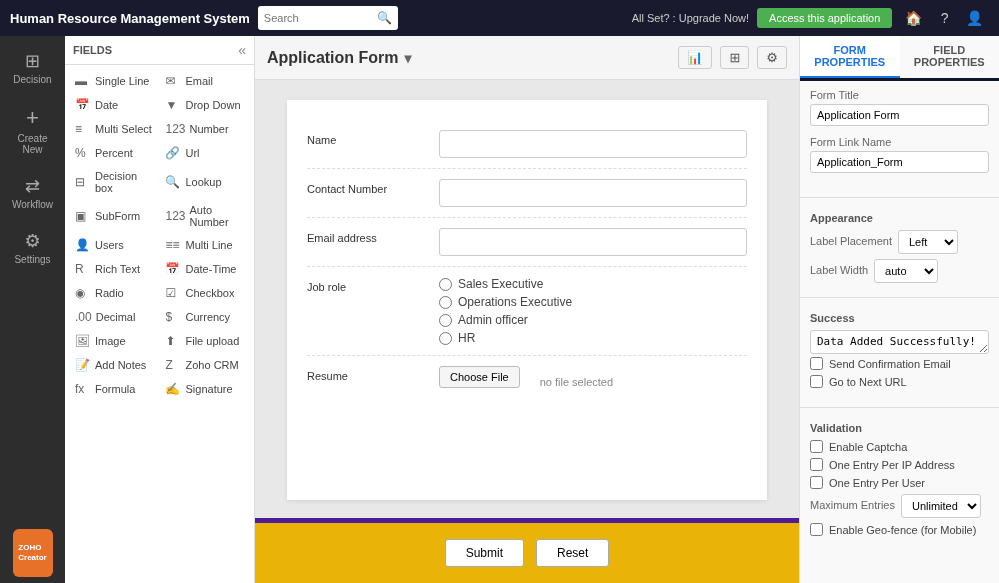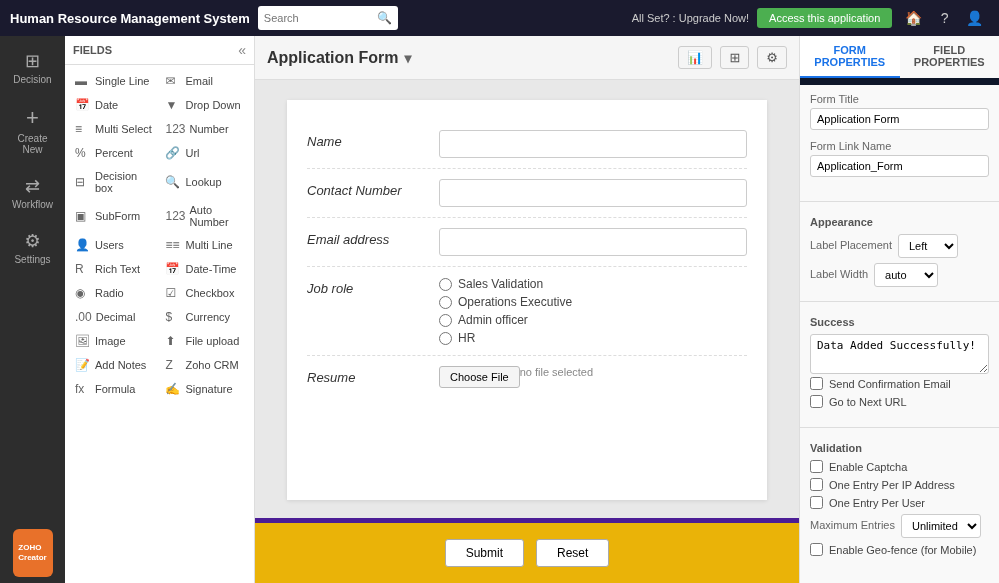--- a/index.html
+++ b/index.html
@@ -92,77 +92,76 @@
     .form-paper {
       background: #fff; max-width: 480px; margin: 0 auto; padding: 20px;
       box-shadow: 0 1px 4px rgba(0,0,0,0.1); min-height: 400px;
     }
     .form-field-row {
       display: flex; align-items: flex-start; border-bottom: 1px dashed #ddd;
       padding: 10px 0; gap: 12px;
     }
     .form-field-row:last-child { border-bottom: none; }
     .field-label {
-      flex: 0 0 120px; font-size: 13px; color: #333; font-weight: 500;
+      flex: 0 0 120px; font-size: 11px; color: #333; font-weight: 500;
       padding-top: 4px;
-      font-style: italic;
     }
     .field-input-wrap { flex: 1; }
     .field-input {
       width: 100%; border: 1px solid #ccc; border-radius: 3px;
       padding: 5px 8px; font-size: 12px; outline: none; height: 28px;
     }
 
     .radio-group { display: flex; flex-direction: column; gap: 4px; }
     .radio-option { display: flex; align-items: center; gap: 6px; font-size: 12px; color: #444; }
     .radio-option input { cursor: pointer; }
 
-    .file-upload-wrap { display: flex; align-items: flex-start; gap: 0; }
+    .file-upload-wrap { display: flex; align-items: flex-end; gap: 20px; }
     .choose-file-btn {
       background: #f5f5f5; border: 1px solid #bbb; border-radius: 3px;
       padding: 4px 10px; font-size: 11px; cursor: pointer;
     }
     .no-file-text { font-size: 11px; color: #888; }
 
     .form-footer {
       display: flex; justify-content: center; gap: 12px;
       padding: 16px; background: #eab308; border-top: 5px solid #4c1d95;
     }
     .submit-btn {
       background: #fff; border: 1px solid #aaa; border-radius: 3px;
       padding: 6px 20px; font-size: 12px; cursor: pointer;
     }
 
     
     .right-panel {
       position: absolute; top: 36px; right: 0; width: 200px; bottom: 0;
       background: #f9f9f9; border-left: 1px solid #ddd; overflow-y: auto;
     }
-    .rp-tabs { display: flex; border-bottom: 7px solid #0f172a; }
+    .rp-tabs { display: flex; border-bottom: 3px solid #0f172a; }
     .rp-tab {
       flex: 1; text-align: center; padding: 8px 4px; font-size: 11px; font-weight: bold;
       cursor: pointer; color: #555; border-bottom: 2px solid transparent;
     }
     .rp-tab.active { color: #1a73e8; border-bottom-color: #1a73e8; background: #fff; }
     .rp-section { padding: 8px 10px; }
     .rp-section-title { font-size: 11px; font-weight: bold; color: #555; margin-bottom: 6px; }
     .rp-field-group { margin-bottom: 10px; }
     .rp-label { font-size: 11px; color: #666; margin-bottom: 3px; }
     .rp-input {
       width: 100%; border: 1px solid #ccc; border-radius: 3px;
       padding: 4px 6px; font-size: 11px; outline: none;
     }
     .rp-row { display: flex; align-items: center; gap: 6px; }
     .rp-select {
       border: 1px solid #ccc; border-radius: 3px; padding: 4px 6px;
       font-size: 11px; outline: none; background: #fff;
     }
     .rp-textarea {
       width: 100%; border: 1px solid #ccc; border-radius: 3px;
-      padding: 4px 6px; font-size: 11px; outline: none; resize: vertical; height: 40px;
+      padding: 4px 6px; font-size: 11px; outline: none; resize: vertical; height: 24px;
     }
     .rp-divider { border: none; border-top: 1px solid #ddd; margin: 6px 0; }
     .rp-checkbox-row { display: flex; align-items: center; gap: 6px; font-size: 11px; color: #444; margin-bottom: 5px; }
     .rp-checkbox-row input { cursor: pointer; }
   </style>
 </head>
 <body>
 
 <div class="top-nav">
   <span class="top-nav-title">Human Resource Management System</span>
@@ -339,21 +338,21 @@
         <div class="form-field-row">
           <div class="field-label">Email address</div>
           <div class="field-input-wrap"><input type="text" class="field-input" style=""></div>
         </div>
         <div class="form-field-row">
           <div class="field-label">Job role</div>
           <div class="field-input-wrap">
             <div class="radio-group">
               <label class="radio-option">
                 <input type="radio" name="jobrole" style=""> 
-                <span>Sales Validation</span>
+                <span>Sales Executive</span>
               </label>
               <label class="radio-option">
                 <input type="radio" name="jobrole" style=""> 
                 <span>Operations Executive</span>
               </label>
               <label class="radio-option">
                 <input type="radio" name="jobrole" style=""> 
                 <span>Admin officer</span>
               </label>
               <label class="radio-option">

